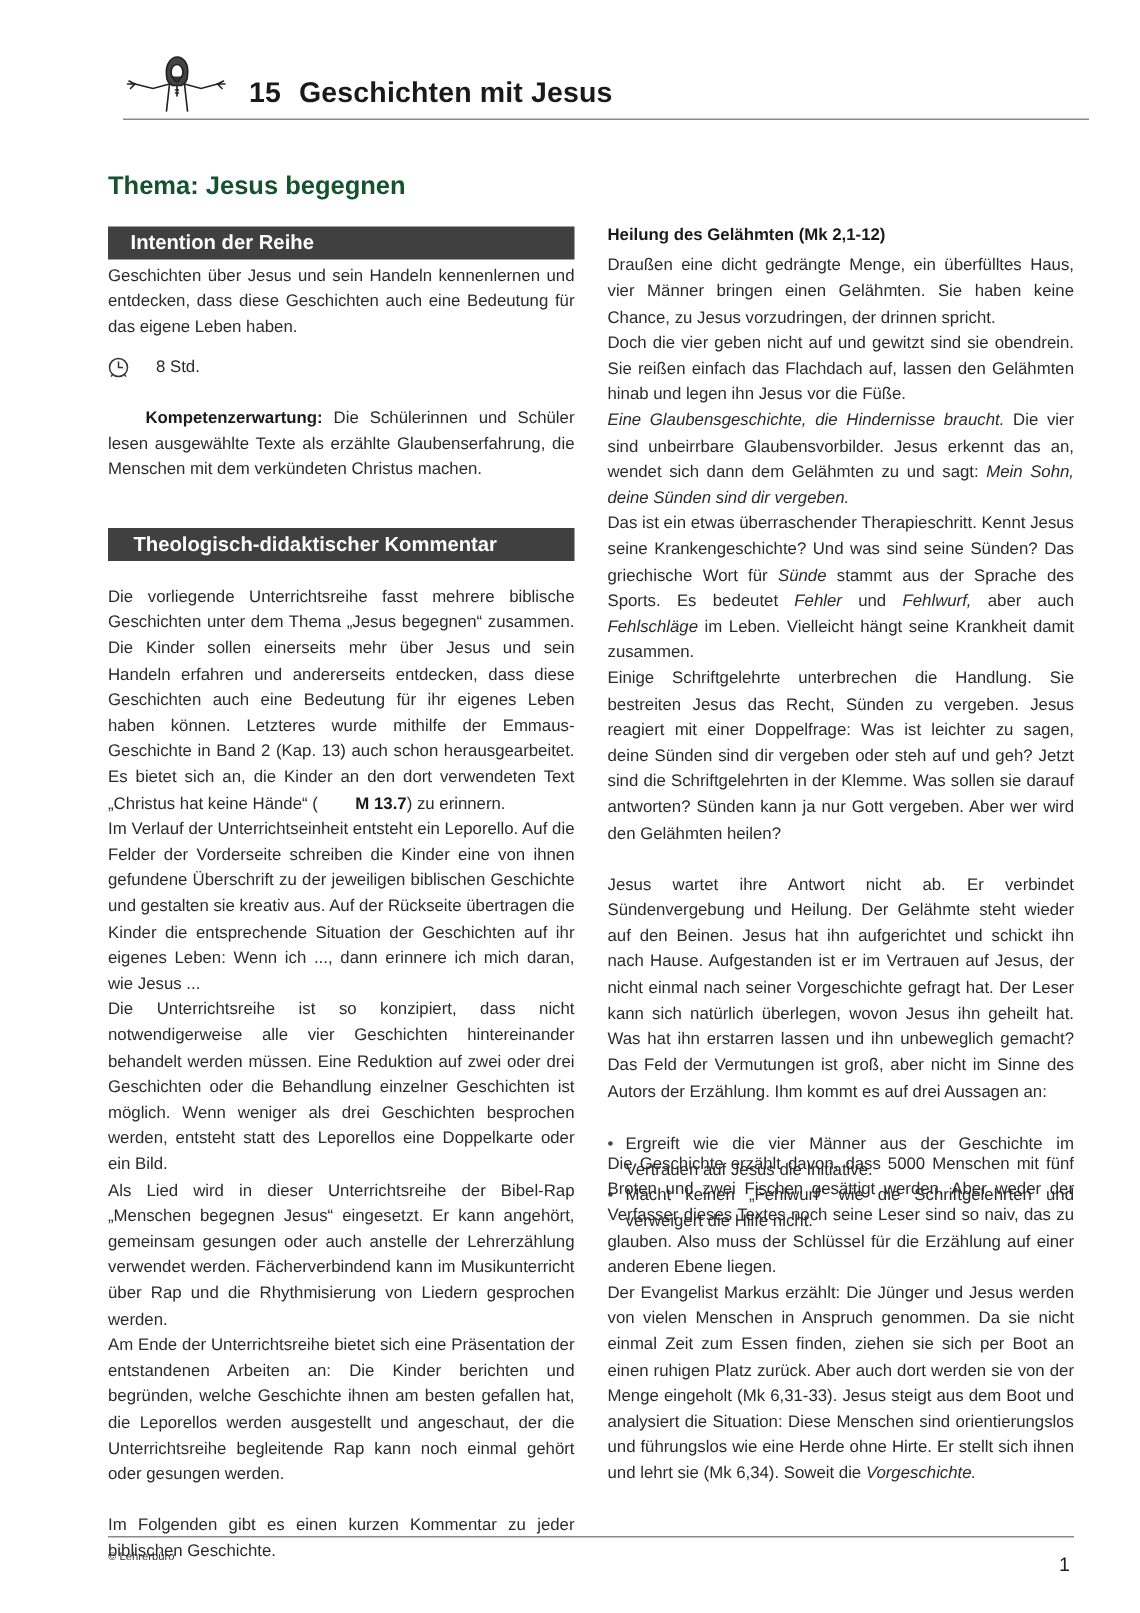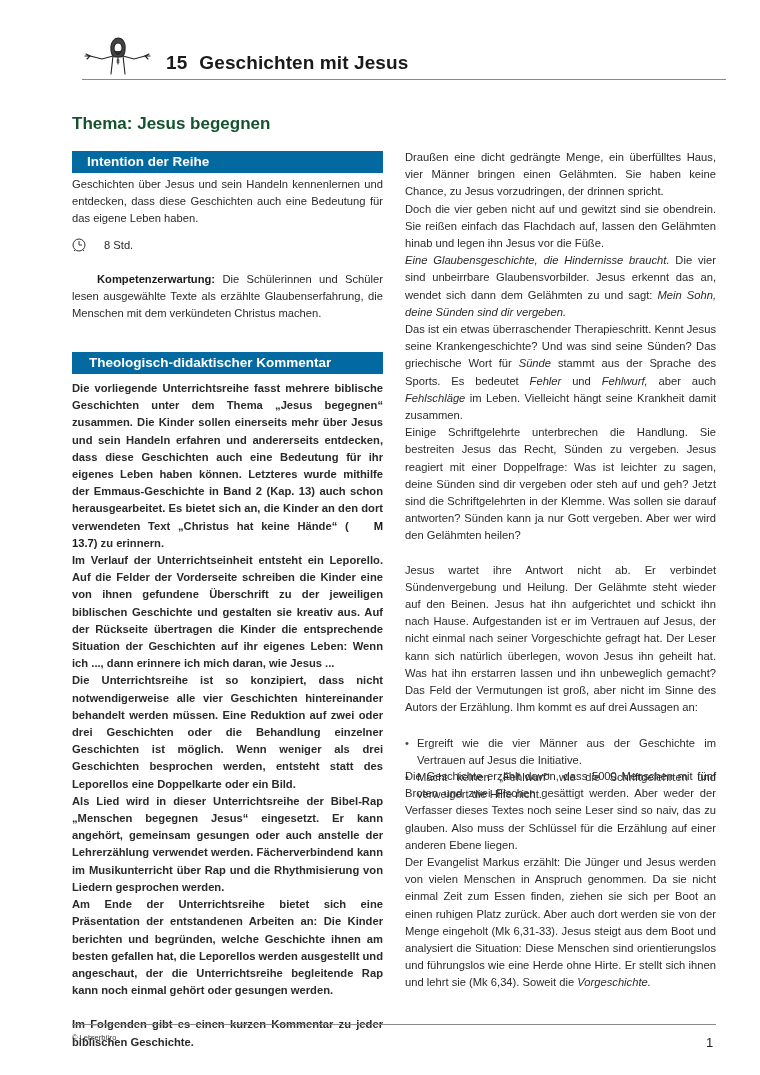--- a/index.html
+++ b/index.html
@@ -23,21 +23,21 @@
   .col p { text-align: justify; }
   .left { left: 72px; width: 311px; }
   .right { left: 405px; width: 311px; }
 
   .theme-title {
     position: absolute; left: 72px; top: 114px;
     font-size: 17px; font-weight: bold; color: #14532d;
   }
   .band {
     position: absolute; height: 22px; width: 311px; left: 72px;
-    background: #0369a1; color: #ffffff;
+    background: #404040; color: #ffffff;
     font-size: 13.5px; font-weight: bold; line-height: 22px; padding-left: 15px;
   }
   .sec-head { font-weight: bold; color: #1a1a1a; margin-bottom: 3px; font-size: 11.2px; }
   .clock-line { display: flex; align-items: center; gap: 18px; }
   .clock-icon { width: 14px; height: 14px; display: inline-block; }
   b { color: #1a1a1a; padding-left: 25px; }
   i { font-style: italic; }
   ul.bullets { list-style: none; margin-top: 18px; }
   ul.bullets li { position: relative; padding-left: 12px; text-align: justify; }
   ul.bullets li::before { content: "\2022"; position: absolute; left: 0; top: 0; color: #444; }
@@ -85,30 +85,31 @@
       <path d="M7 3 L7 7 L10 7" fill="none" stroke="#333" stroke-width="1"></path>
       <path d="M3 12 L2 13 M11 12 L12 13" stroke="#333" stroke-width="1"></path>
     </svg>
     <span>8 Std.</span>
   </div>
   <p style="margin-top:17px;"><b>Kompetenzerwartung:</b><span> Die Schülerinnen und Schüler lesen ausgewählte Texte als erzählte Glaubenserfahrung, die Menschen mit dem verkündeten Christus machen.</span></p>
 </div>
 
 <div class="band" style="top:352px;padding-left:17px;">Theologisch-didaktischer Kommentar</div>
 
-<div class="col left" style="top:380px;font-weight:bold;">
+<div class="col left" style="top:390px;">
   <p><span>Die vorliegende Unterrichtsreihe fasst mehrere biblische Geschichten unter dem Thema „Jesus begegnen“ zusammen. Die Kinder sollen einerseits mehr über Jesus und sein Handeln erfahren und andererseits entdecken, dass diese Geschichten auch eine Bedeutung für ihr eigenes Leben haben können. Letzteres wurde mithilfe der Emmaus-Geschichte in Band 2 (Kap. 13) auch schon herausgearbeitet. Es bietet sich an, die Kinder an den dort verwendeten Text „Christus hat keine Hände“ (</span><b>M 13.7</b><span>) zu erinnern.</span></p>
   <p>Im Verlauf der Unterrichtseinheit entsteht ein Leporello. Auf die Felder der Vorderseite schreiben die Kinder eine von ihnen gefundene Überschrift zu der jeweiligen biblischen Geschichte und gestalten sie kreativ aus. Auf der Rückseite übertragen die Kinder die entsprechende Situation der Geschichten auf ihr eigenes Leben: Wenn ich ..., dann erinnere ich mich daran, wie Jesus ...</p>
   <p>Die Unterrichtsreihe ist so konzipiert, dass nicht notwendigerweise alle vier Geschichten hintereinander behandelt werden müssen. Eine Reduktion auf zwei oder drei Geschichten oder die Behandlung einzelner Geschichten ist möglich. Wenn weniger als drei Geschichten besprochen werden, entsteht statt des Leporellos eine Doppelkarte oder ein Bild.</p>
   <p>Als Lied wird in dieser Unterrichtsreihe der Bibel-Rap „Menschen begegnen Jesus“ eingesetzt. Er kann angehört, gemeinsam gesungen oder auch anstelle der Lehrerzählung verwendet werden. Fächerverbindend kann im Musikunterricht über Rap und die Rhythmisierung von Liedern gesprochen werden.</p>
   <p>Am Ende der Unterrichtsreihe bietet sich eine Präsentation der entstandenen Arbeiten an: Die Kinder berichten und begründen, welche Geschichte ihnen am besten gefallen hat, die Leporellos werden ausgestellt und angeschaut, der die Unterrichtsreihe begleitende Rap kann noch einmal gehört oder gesungen werden.</p>
   <p style="margin-top:17px;">Im Folgenden gibt es einen kurzen Kommentar zu jeder biblischen Geschichte.</p>
 </div>
 
 <div class="col right" style="top:149px;">
+  <div class="sec-head">Heilung des Gelähmten (Mk 2,1-12)</div>
   <p>Draußen eine dicht gedrängte Menge, ein überfülltes Haus, vier Männer bringen einen Gelähmten. Sie haben keine Chance, zu Jesus vorzudringen, der drinnen spricht.</p>
   <p>Doch die vier geben nicht auf und gewitzt sind sie obendrein. Sie reißen einfach das Flachdach auf, lassen den Gelähmten hinab und legen ihn Jesus vor die Füße.</p>
   <p><i>Eine Glaubensgeschichte, die Hindernisse braucht.</i><span> Die vier sind unbeirrbare Glaubensvorbilder. Jesus erkennt das an, wendet sich dann dem Gelähmten zu und sagt: </span><i>Mein Sohn, deine Sünden sind dir vergeben.</i></p>
   <p><span>Das ist ein etwas überraschender Therapieschritt. Kennt Jesus seine Krankengeschichte? Und was sind seine Sünden? Das griechische Wort für </span><i>Sünde</i><span> stammt aus der Sprache des Sports. Es bedeutet </span><i>Fehler</i><span> und </span><i>Fehlwurf,</i><span> aber auch </span><i>Fehlschläge</i><span> im Leben. Vielleicht hängt seine Krankheit damit zusammen.</span></p>
   <p>Einige Schriftgelehrte unterbrechen die Handlung. Sie bestreiten Jesus das Recht, Sünden zu vergeben. Jesus reagiert mit einer Doppelfrage: Was ist leichter zu sagen, deine Sünden sind dir vergeben oder steh auf und geh? Jetzt sind die Schriftgelehrten in der Klemme. Was sollen sie darauf antworten? Sünden kann ja nur Gott vergeben. Aber wer wird den Gelähmten heilen?</p>
   <p style="margin-top:17px;">Jesus wartet ihre Antwort nicht ab. Er verbindet Sündenvergebung und Heilung. Der Gelähmte steht wieder auf den Beinen. Jesus hat ihn aufgerichtet und schickt ihn nach Hause. Aufgestanden ist er im Vertrauen auf Jesus, der nicht einmal nach seiner Vorgeschichte gefragt hat. Der Leser kann sich natürlich überlegen, wovon Jesus ihn geheilt hat. Was hat ihn erstarren lassen und ihn unbeweglich gemacht? Das Feld der Vermutungen ist groß, aber nicht im Sinne des Autors der Erzählung. Ihm kommt es auf drei Aussagen an:</p>
   <ul class="bullets">
     <li>Ergreift wie die vier Männer aus der Geschichte im Vertrauen auf Jesus die Initiative.</li>
     <li>Macht keinen „Fehlwurf“ wie die Schriftgelehrten und verweigert die Hilfe nicht.</li>
   </ul>

